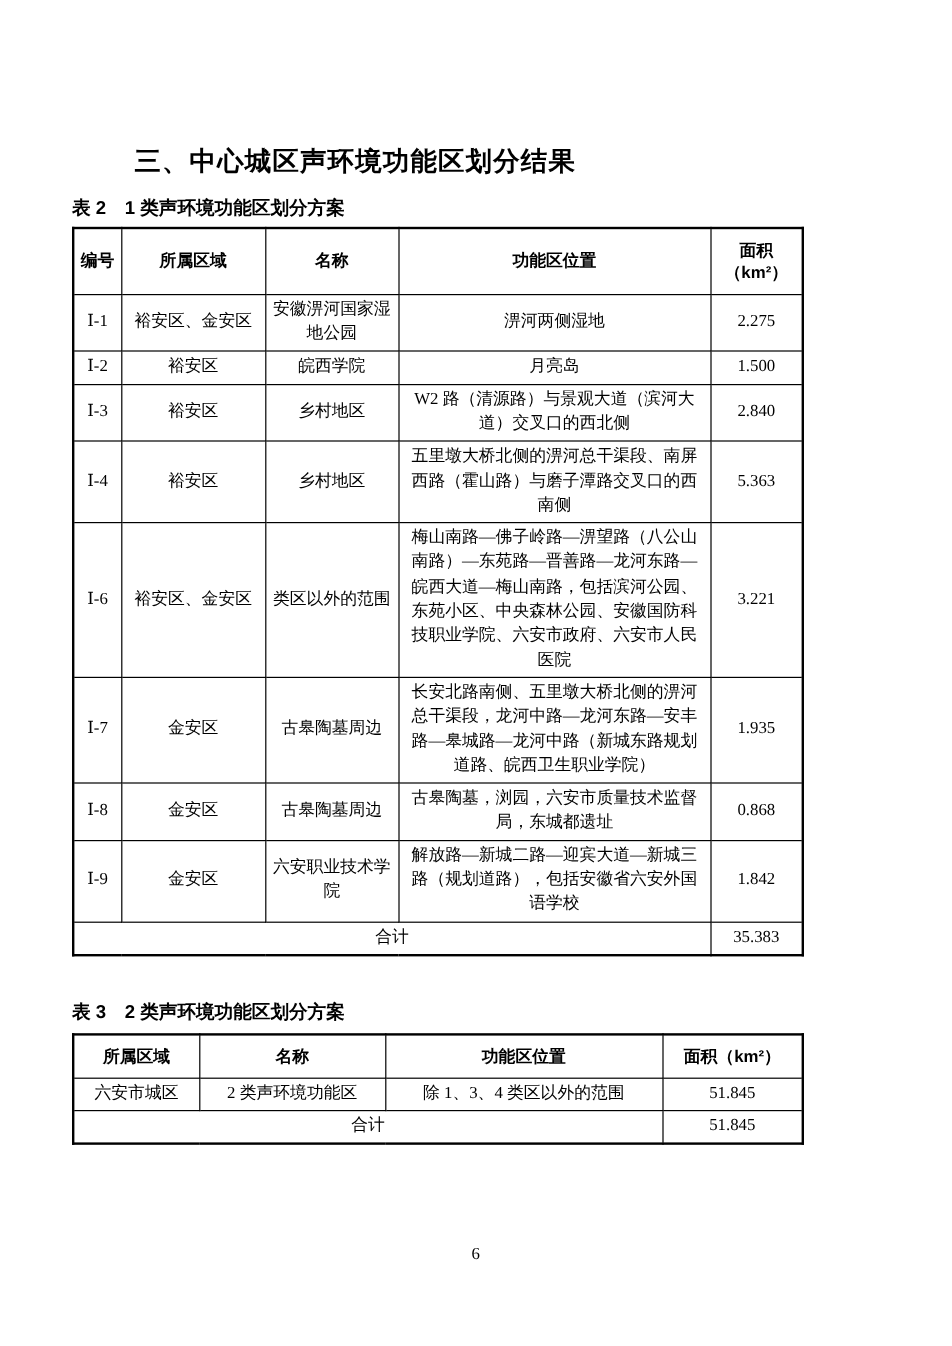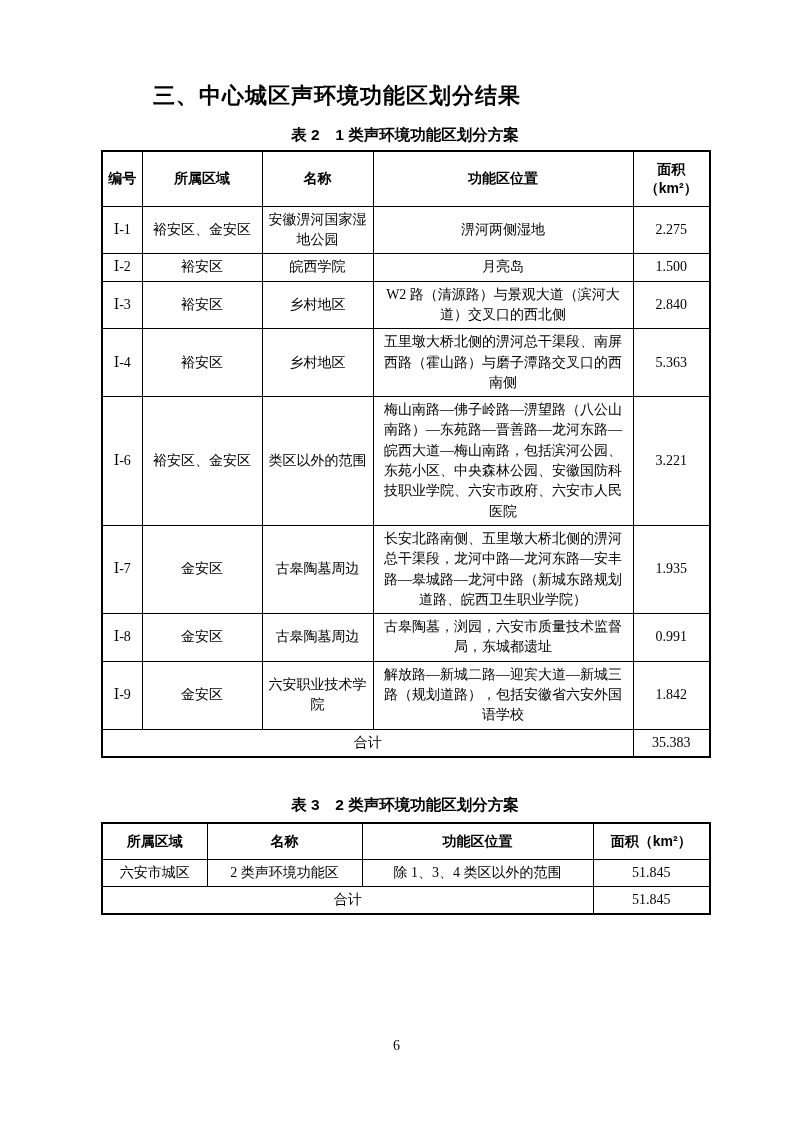--- a/index.html
+++ b/index.html
@@ -6,35 +6,35 @@
   .page {
     position: relative;
     width: 793px;
     height: 1122px;
     background: #ffffff;
     color: #000000;
     font-family: "Liberation Serif", "DejaVu Serif", serif;
     overflow: hidden;
   }
   .content {
-    padding-top: 81px;
-    margin-left: 101px;
+    padding-top: 120px;
+    margin-left: 60px;
     width: 608px;
   }
   .heading {
     margin: 0 0 0 52px;
     font-family: "Liberation Sans", "DejaVu Sans", sans-serif;
     font-weight: bold;
     font-size: 22px;
     line-height: 30px;
     letter-spacing: 1px;
   }
   .tbl-title {
     margin: 13px 0 5px 0;
-    text-align: center;
+    text-align: left;
     font-family: "Liberation Sans", "DejaVu Sans", sans-serif;
     font-weight: bold;
     font-size: 15.5px;
     line-height: 21px;
     white-space: pre-wrap;
   }
   .tbl-title.t3 { margin-top: 36px; margin-bottom: 7px; }
   table.data-table {
     border-collapse: collapse;
     table-layout: fixed;
@@ -142,21 +142,21 @@
             <td>金安区</td>
             <td>古皋陶墓周边</td>
             <td>长安北路南侧、五里墩大桥北侧的淠河总干渠段，龙河中路—龙河东路—安丰路—皋城路—龙河中路（新城东路规划道路、皖西卫生职业学院）</td>
             <td>1.935</td>
           </tr>
           <tr>
             <td>Ⅰ-8</td>
             <td>金安区</td>
             <td>古皋陶墓周边</td>
             <td>古皋陶墓，浏园，六安市质量技术监督局，东城都遗址</td>
-            <td>0.991</td>
+            <td>0.868</td>
           </tr>
           <tr>
             <td>Ⅰ-9</td>
             <td>金安区</td>
             <td>六安职业技术学院</td>
             <td>解放路—新城二路—迎宾大道—新城三路（规划道路），包括安徽省六安外国语学校</td>
             <td>1.842</td>
           </tr>
         </tbody>
       <tfoot>

